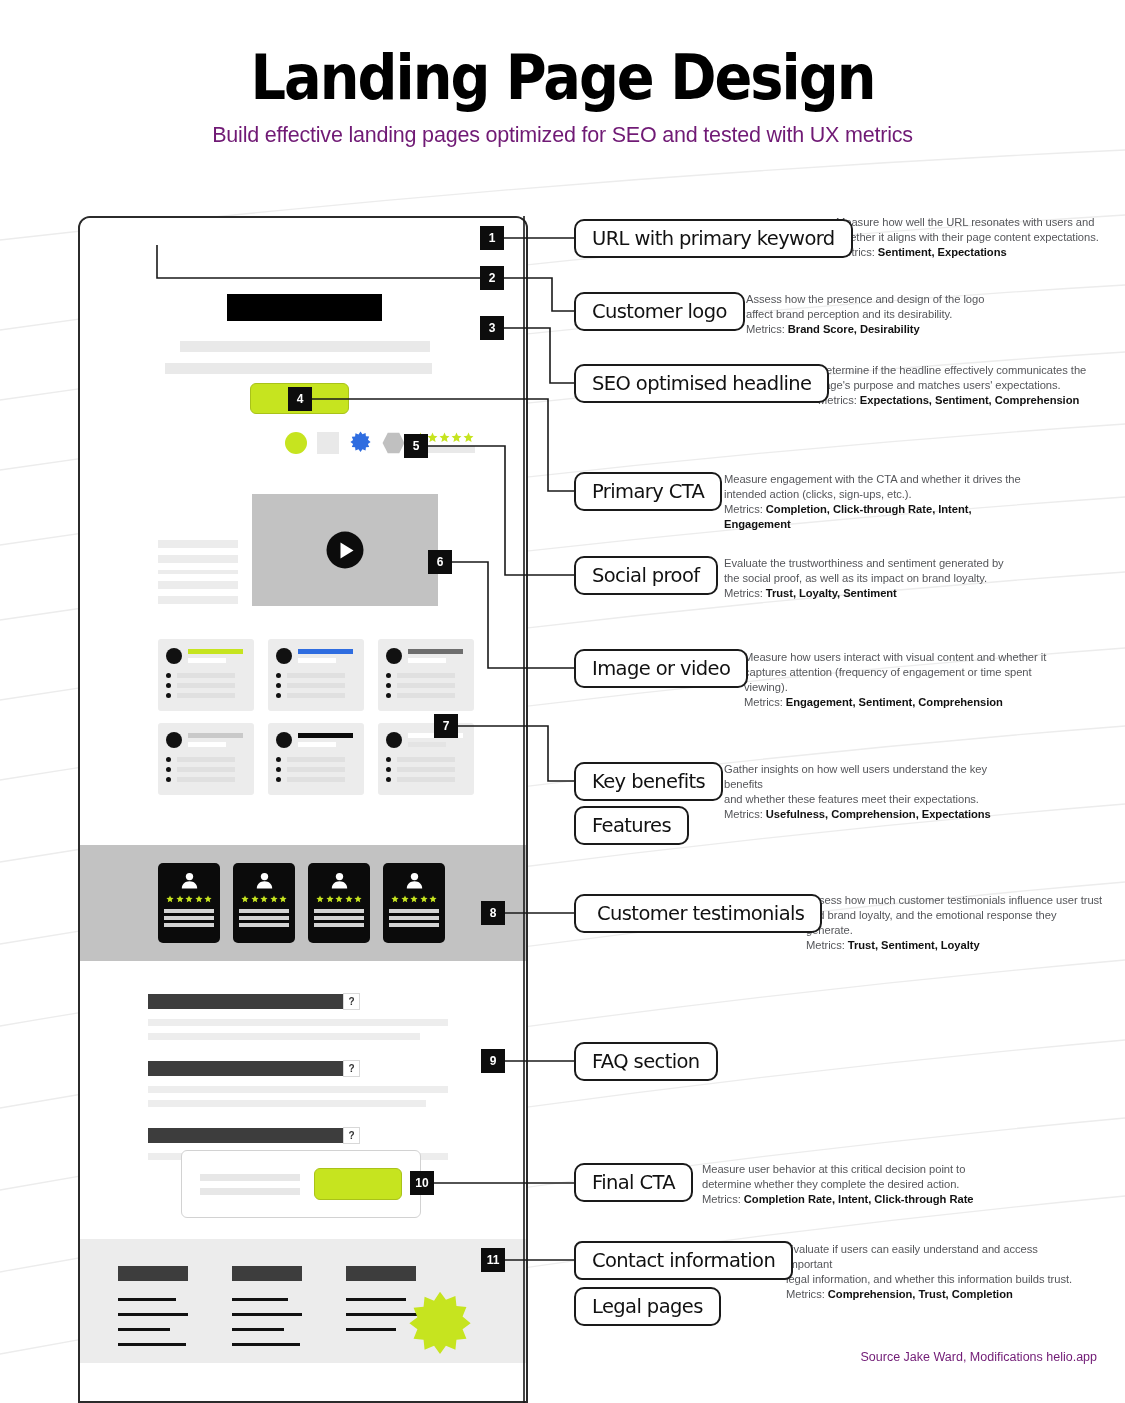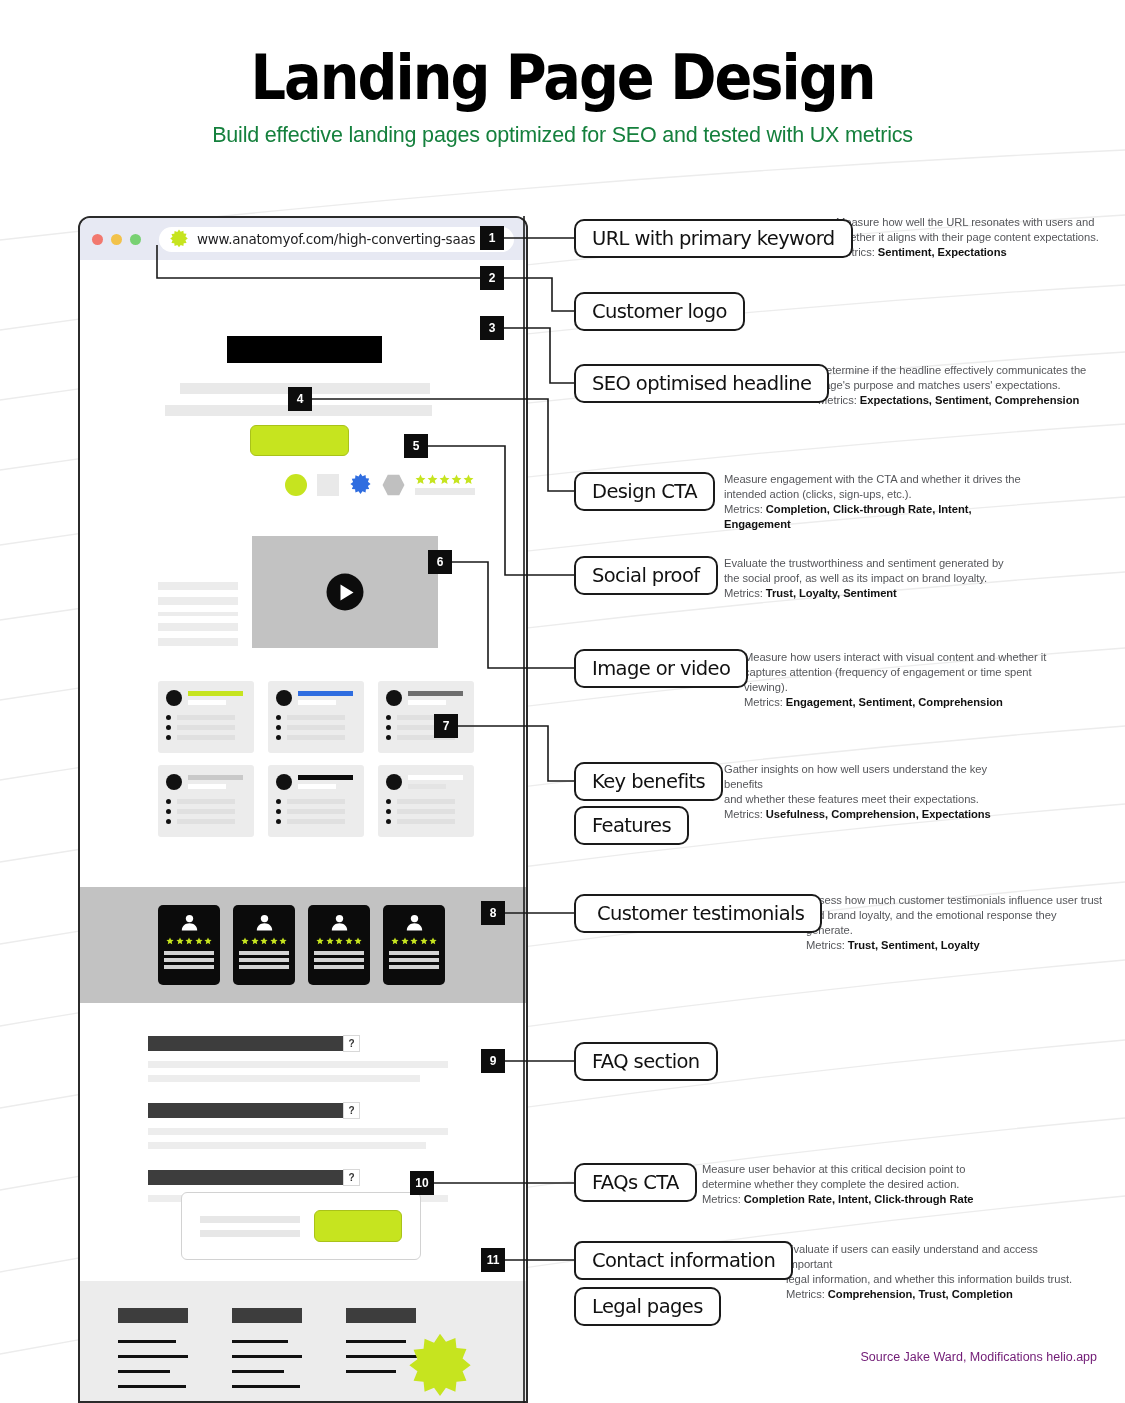--- a/index.html
+++ b/index.html
@@ -16,21 +16,21 @@
 
   
   .hdr { position: absolute; top: 46px; left: 0; width: 1125px; text-align: center; z-index: 5; }
   .hdr-title {
     font-family: "DejaVu Sans", sans-serif;
     font-weight: 700; font-size: 62px; letter-spacing: -2.2px;
     color: #000; line-height: 1.02;
     transform: scaleX(0.9); transform-origin: center;
   }
   .hdr-sub {
-    margin-top: 14px; font-size: 21.5px; color: #15803d; font-weight: 400;
+    margin-top: 14px; font-size: 21.5px; color: #701a75; font-weight: 400;
     letter-spacing: -0.2px;
   }
 
   
   .browser {
     position: absolute; left: 78px; top: 216px;
     width: 450px; height: 1187px;
     background: #fff;
     border: 2px solid #2b2b2b;
     border-radius: 12px 12px 0 0;
@@ -223,35 +223,20 @@
       <path d="M434 1183 L574 1183"></path>
 
       <path d="M505 1260 L574 1260"></path>
 
       <path d="M524 216 L524 1403"></path>
     </g>
   </svg>
 
   <div class="browser">
 
-    <div class="chrome">
-      <span class="dot r"></span>
-      <span class="dot y"></span>
-      <span class="dot g"></span>
-      <div class="urlbar">
-        <svg class="logo-star" viewBox="0 0 40 40">
-          <path fill="#c6e41f" d="M20 1l3.4 4.6 5.4-2.2.6 5.7 5.7.6-2.2 5.4L37.5 19l-4.6 3.4 2.2 5.4-5.7.6-.6 5.7-5.4-2.2L20 36.5l-3.4-4.6-5.4 2.2-.6-5.7-5.7-.6 2.2-5.4L2.5 19l4.6-3.4-2.2-5.4 5.7-.6.6-5.7 5.4 2.2z"></path>
-        </svg>
-        <span class="urltext">www.anatomyof.com/high-converting-saas</span>
-        <svg class="mag" viewBox="0 0 20 20">
-          <circle cx="8.5" cy="8.5" r="6" fill="none" stroke="#1d1d1f" stroke-width="1.7"></circle>
-          <line x1="13" y1="13" x2="18.5" y2="18.5" stroke="#1d1d1f" stroke-width="1.7" stroke-linecap="round"></line>
-        </svg>
-      </div>
-    </div>
 
     <div class="page-body">
 
       <div class="hero-h1"></div>
       <div class="hero-l1"></div>
       <div class="hero-l2"></div>
       <div class="cta-btn"></div>
 
       <div class="sp-row">
         <span class="sp-circle"></span>
@@ -639,32 +624,37 @@
   </div>
   <div class="desc" style="left:836px; top:215px; width:270px;">
     <div>Measure how well the URL resonates with users and</div>
     <div>whether it aligns with their page content expectations.</div>
     <div><span class="m">Metrics: </span><b>Sentiment, Expectations</b></div>
   </div>
 
   <div class="callout" style="left:574px; top:292px;">
     <span class="callout-label">Customer logo</span>
   </div>
+  <div class="desc" style="left:746px; top:292px; width:270px;">
+    <div>Assess how the presence and design of the logo</div>
+    <div>affect brand perception and its desirability.</div>
+    <div><span class="m">Metrics: </span><b>Brand Score, Desirability</b></div>
+  </div>
 
   <div class="callout" style="left:574px; top:364px;">
     <span class="callout-label">SEO optimised headline</span>
   </div>
   <div class="desc" style="left:818px; top:363px; width:280px;">
     <div>Determine if the headline effectively communicates the</div>
     <div>page's purpose and matches users' expectations.</div>
     <div><span class="m">Metrics: </span><b>Expectations, Sentiment, Comprehension</b></div>
   </div>
 
   <div class="callout" style="left:574px; top:472px;">
-    <span class="callout-label">Design CTA</span>
+    <span class="callout-label">Primary CTA</span>
   </div>
   <div class="desc" style="left:724px; top:472px; width:300px;">
     <div>Measure engagement with the CTA and whether it drives the</div>
     <div>intended action (clicks, sign-ups, etc.).</div>
     <div><span class="m">Metrics: </span><b>Completion, Click-through Rate, Intent, Engagement</b></div>
   </div>
 
   <div class="callout" style="left:574px; top:556px;">
     <span class="callout-label">Social proof</span>
   </div>
@@ -703,21 +693,21 @@
     <div>Assess how much customer testimonials influence user trust</div>
     <div>and brand loyalty, and the emotional response they generate.</div>
     <div><span class="m">Metrics: </span><b>Trust, Sentiment, Loyalty</b></div>
   </div>
 
   <div class="callout" style="left:574px; top:1042px;">
     <span class="callout-label">FAQ section</span>
   </div>
 
   <div class="callout" style="left:574px; top:1163px;">
-    <span class="callout-label">FAQs CTA</span>
+    <span class="callout-label">Final CTA</span>
   </div>
   <div class="desc" style="left:702px; top:1162px; width:300px;">
     <div>Measure user behavior at this critical decision point to</div>
     <div>determine whether they complete the desired action.</div>
     <div><span class="m">Metrics: </span><b>Completion Rate, Intent, Click-through Rate</b></div>
   </div>
 
   <div class="callout" style="left:574px; top:1241px;border-radius:8px;">
     <span class="callout-label">Contact information</span>
   </div>

